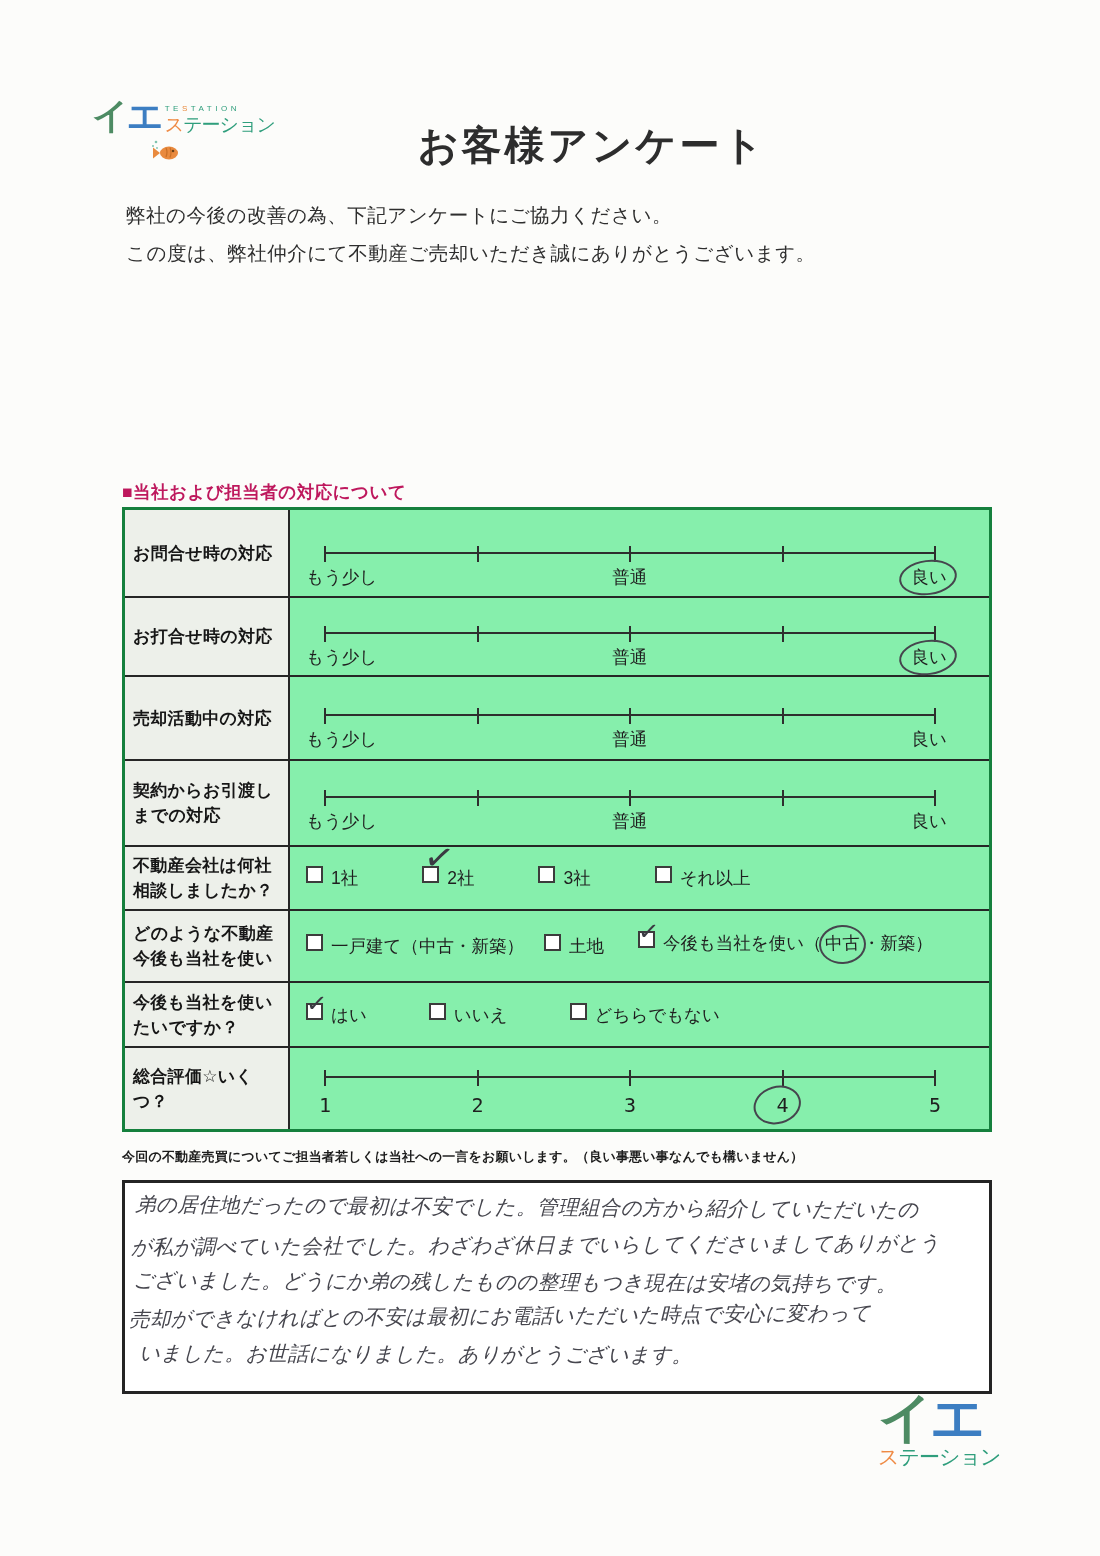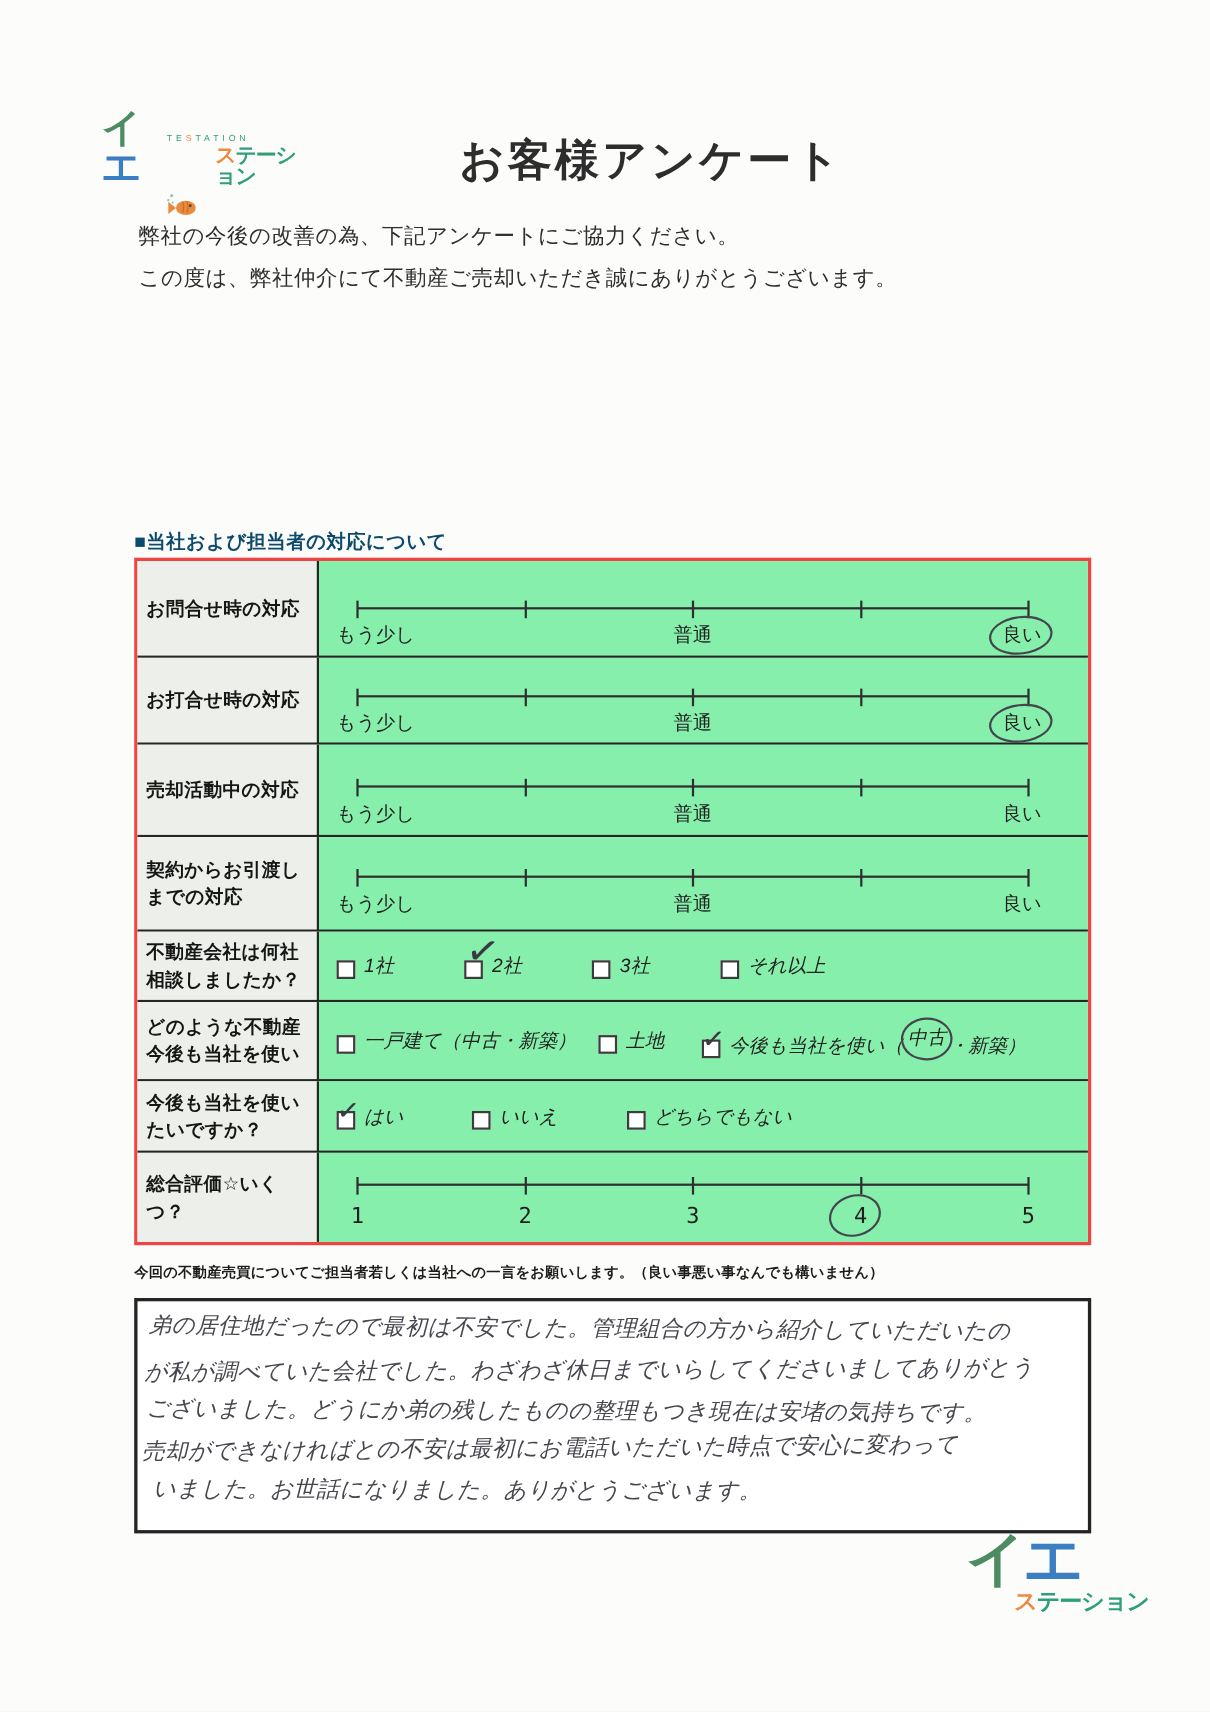--- a/index.html
+++ b/index.html
@@ -8,33 +8,33 @@
         font-family:"Liberation Sans","DejaVu Sans",sans-serif;color:#222;overflow:hidden;}
 
   
   .logo-top{position:absolute;left:92px;top:98px;width:185px;height:115px;}
   .logo-row{display:flex;align-items:flex-end;}
   .logo-ie{font-weight:bold;font-size:36px;line-height:1;letter-spacing:-2px;}
   .ie-i{color:#4d8b63;} .ie-e{color:#3c7ec2;}
   .logo-right{margin-left:3px;}
   .logo-romaji{font-size:8px;font-weight:normal;letter-spacing:3.5px;color:#2f9e7c;line-height:1;margin-bottom:2px;}
   .logo-romaji .accent{color:#e98a3e;}
-  .logo-station{font-weight:bold;font-size:19px;line-height:1;color:#2f9e7c;letter-spacing:-1px;margin-left:44px;}
+  .logo-station{font-weight:normal;font-size:19px;line-height:1;color:#2f9e7c;letter-spacing:-1px;}
   .logo-station .accent{color:#ef8a44;}
   .fish-wrap{margin:4px 0 0 55px;}
 
   
   .title{position:absolute;top:118px;left:0;width:100%;text-align:center;
          font-size:40px;font-weight:bold;letter-spacing:3px;color:#2d2d2d;padding-left:42px;}
   .intro{position:absolute;top:196px;left:126px;font-size:19.5px;line-height:38px;color:#2e2e2e;letter-spacing:0.5px;}
-  .section-header{position:absolute;top:480px;left:122px;font-size:17.5px;font-weight:600;color:#0c4a6e;letter-spacing:0.5px;}
+  .section-header{position:absolute;top:480px;left:122px;font-size:17.5px;font-weight:600;color:#be185d;letter-spacing:0.5px;}
 
   
   .tbl{position:absolute;top:507px;left:122px;width:864px;background:#fff;
-       border:3px solid #ef4444;display:grid;grid-template-columns:165px 1fr;
+       border:3px solid #15803d;display:grid;grid-template-columns:165px 1fr;
        grid-template-rows:88px 79px 84px 86px 64px 72px 65px 81px;}
   .lbl{background:#edf0ea;border-right:2px solid #262626;border-bottom:2px solid #262626;
        display:flex;flex-direction:column;justify-content:center;padding:4px 6px 4px 8px;
        font-weight:bold;font-size:17px;line-height:25px;color:#161616;letter-spacing:0.3px;}
   .cnt{border-bottom:2px solid #262626;position:relative;background:#86efac;}
   .last{border-bottom:none;}
 
   
   .track{position:absolute;left:35px;right:54px;top:var(--ty);border-top:2px solid #2e2e2e;}
   .tick{position:absolute;top:-8px;width:2px;height:16px;background:#2e2e2e;transform:translateX(-50%);}
@@ -43,21 +43,21 @@
   .sl-left{left:16px;} .sl-mid{left:48.6%;transform:translateX(-50%);} .sl-right{right:42px;margin-left:19px;}
   .num{position:absolute;top:15px;transform:translateX(-50%);font-size:20px;color:#1f1f1f;
        font-family:"DejaVu Sans Mono","Liberation Mono",monospace;}
   .ring{position:absolute;border:2px solid #45454d;border-radius:50%;}
   .ring-good{right:32px;top:calc(var(--ty) + 8px);width:54px;height:31px;transform:rotate(-7deg);}
   .ring-n4{left:75%;top:8px;width:44px;height:34px;transform:translateX(-62%) rotate(-16deg);}
 
   
   .opts{display:flex;align-items:center;padding-left:16px;}
   .g64{gap:64px;} .g62{gap:62px;} .g20{gap:20px;}
-  .opt{display:flex;align-items:flex-end;font-size:17.5px;color:#1f1f1f;white-space:nowrap;font-style:italic;}
+  .opt{display:flex;align-items:flex-start;font-size:17.5px;color:#1f1f1f;white-space:nowrap;}
   .ml14{margin-left:14px;}
   .cb{display:inline-block;width:13px;height:13px;border:2px solid #3c3c3c;margin-right:8px;
       position:relative;background:#fff;flex:none;}
   .chk{position:absolute;left:-2px;top:-14px;font-size:25px;line-height:1;color:#3a3a42;
        transform:rotate(6deg);font-weight:normal;z-index:3;}
   .chk.long{font-size:36px;top:-28px;left:0;transform:rotate(10deg);}
   .oval{display:inline-block;border:2px solid #45454d;border-radius:50%;
         padding:4px 4px 7px;margin:-6px -3px -2px;transform:rotate(-2deg);}
 
   

